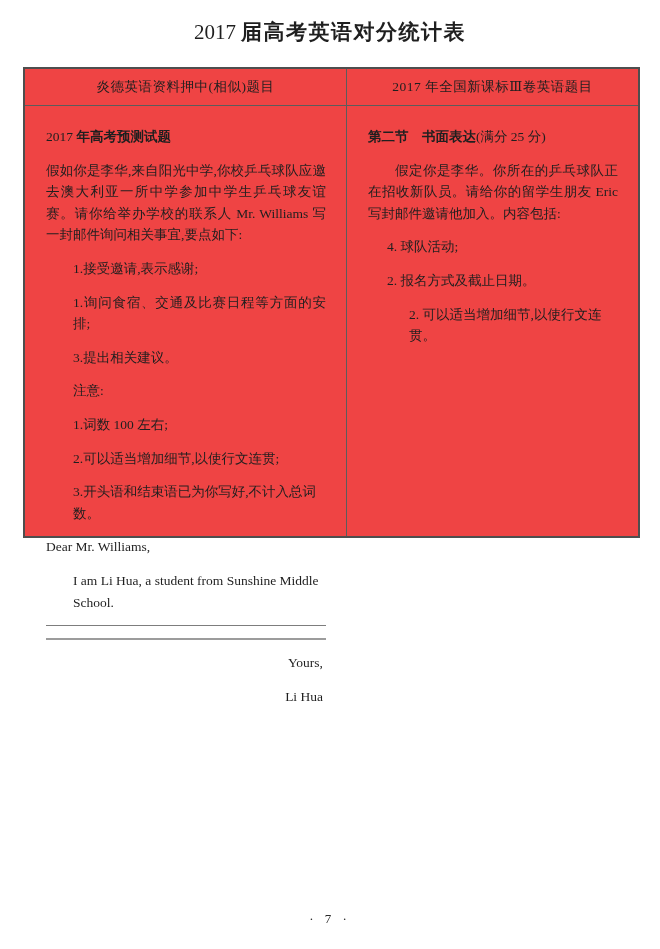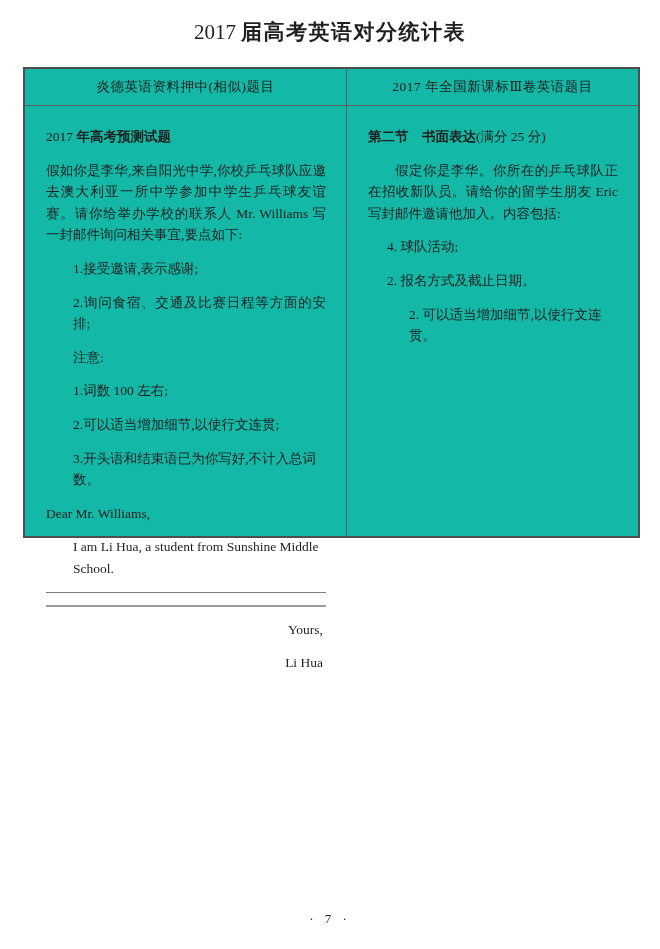--- a/index.html
+++ b/index.html
@@ -16,21 +16,21 @@
   .doc-title .year { font-weight:400; margin-right:5px; }
   .doc-title .cn   { font-weight:700; letter-spacing:1.5px; }
 
   
   .exam-table {
     position:absolute; left:23px; top:67px; width:613px;
     border:2px solid #4e4e4e;
     display:grid;
     grid-template-columns:322px 1fr;
     grid-template-rows:37px 430px;
-    background:#14b8a6;
+    background:#ef4444;
   }
   .cell { box-sizing:border-box; }
   .th {
     border-bottom:1px solid #5c5c5c;
     display:flex; align-items:center; justify-content:center;
     font-size:13.5px; letter-spacing:0.5px;
   }
   .col-left { border-right:1px solid #5c5c5c; }
   .td {
     font-size:13.5px; line-height:21.6px;
@@ -67,21 +67,22 @@
 
 <div class="exam-table">
 
   <div class="cell th col-left">炎德英语资料押中(相似)题目</div>
   <div class="cell th">2017 年全国新课标Ⅲ卷英语题目</div>
 
   <div class="cell td col-left">
     <div><span>2017</span> <span class="bold">年高考预测试题</span></div>
     <div class="just">假如你是李华,来自阳光中学,你校乒乓球队应邀去澳大利亚一所中学参加中学生乒乓球友谊赛。请你给举办学校的联系人 Mr. Williams 写一封邮件询问相关事宜,要点如下:</div>
     <div class="ind">1.接受邀请,表示感谢;</div>
-    <div class="ind just">2.询问食宿、交通及比赛日程等方面的安排;</div>
+    <div class="ind just">1.询问食宿、交通及比赛日程等方面的安排;</div>
+    <div class="ind">3.提出相关建议。</div>
     <div class="ind">注意:</div>
     <div class="ind">1.词数 100 左右;</div>
     <div class="ind">2.可以适当增加细节,以使行文连贯;</div>
     <div class="ind">3.开头语和结束语已为你写好,不计入总词数。</div>
     <div>Dear Mr. Williams,</div>
     <div class="eng-ind">I am Li Hua, a student from Sunshine Middle School.</div>
     <div class="rule"></div>
     <div class="rule rule2"></div>
     <div class="signoff">Yours,</div>
     <div class="signoff">Li Hua</div>

